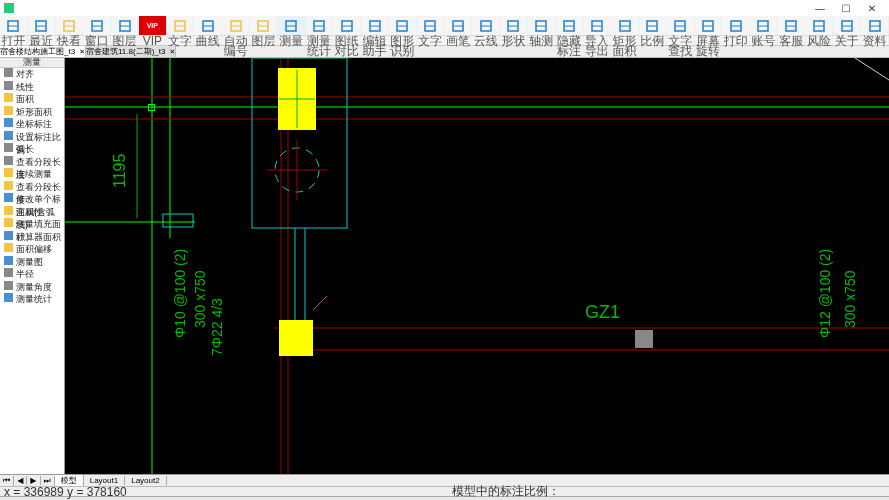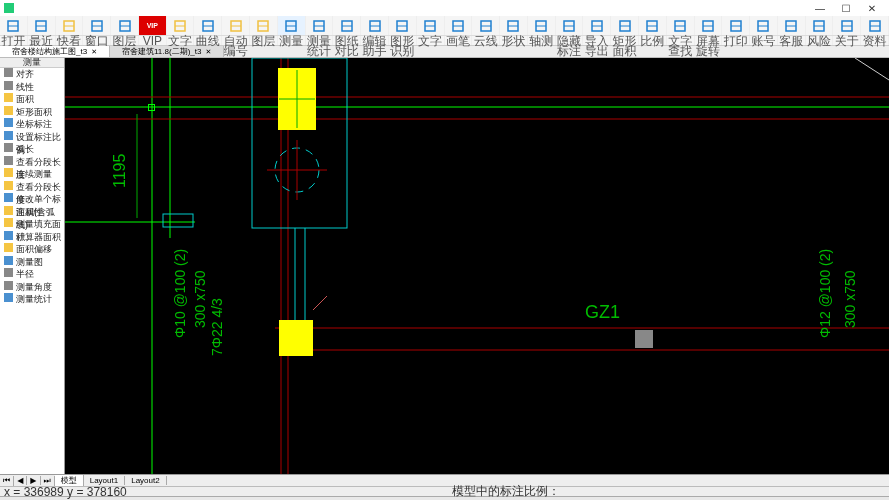--- a/index.html
+++ b/index.html
@@ -9,21 +9,21 @@
   .titlebar .spacer { flex: 1; }
   .titlebar .winbtn { width: 26px; text-align: center; font-size: 10px; color: #333; cursor: default; }
   .toolbar { height: 20px; background: #f5f5f5; display: flex; align-items: stretch; border-bottom: 1px solid #ddd; }
   .toolbar-row2 { height: 10px; background: #f5f5f5; display: flex; border-bottom: 1px solid #ccc; }
   .tool-item { width: 32px; display: flex; flex-direction: column; align-items: center; justify-content: center; font-size: 8px; color: #555; border-right: 1px solid #eee; cursor: pointer; }
   .tool-item svg { width: 14px; height: 14px; }
   .tool-label { width: 32px; text-align: center; font-size: 12px; color: #555; border-right: 1px solid #eee; line-height: 10px; }
   .tool-item.highlight { background: #e6f2ff; }
   .tool-item.vip { background: #d00; color: #fff; font-weight: bold; font-size: 7px; }
   .tabstrip { height: 12px; background: #eee; display: flex; font-size: 8px; border-bottom: 1px solid #bbb; }
-  .doctab { padding: 0 12px; display: flex; align-items: center; border-right: 1px solid #bbb; background: #ddd; cursor: pointer; text-align: right; }
+  .doctab { padding: 0 0; display: flex; align-items: center; border-right: 1px solid #bbb; background: #ddd; cursor: pointer; text-align: right; }
   .doctab.active { background: #fff; }
   .doctab .close { margin-left: 4px; font-size: 7px; }
   .workarea { position: relative; height: 416px; display: flex; }
   .sidepanel { width: 65px; background: #fff; border-right: 1px solid #999; display: flex; flex-direction: column; font-size: 9px; z-index: 2; }
   .side-header { height: 10px; background: #eee; display: flex; align-items: center; justify-content: center; color: #333; border-bottom: 1px solid #ccc; }
   .side-item { height: 12.5px; display: flex; padding-left: 4px; cursor: pointer; color: #222; }
   .side-icon { width: 9px; height: 9px; margin-right: 3px; flex-shrink: 0; }
   .side-icon.folder { background: #f5c542; }
   .side-icon.line { background: #888; }
   .side-icon.ruler { background: #4a90d0; }

